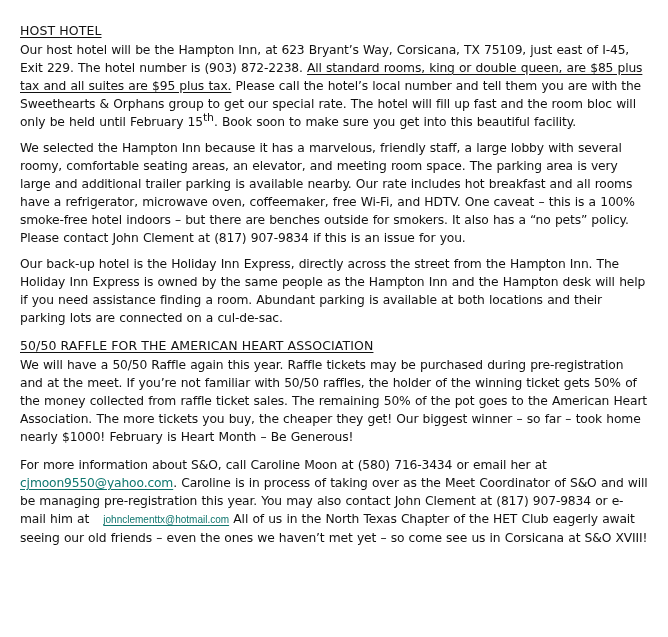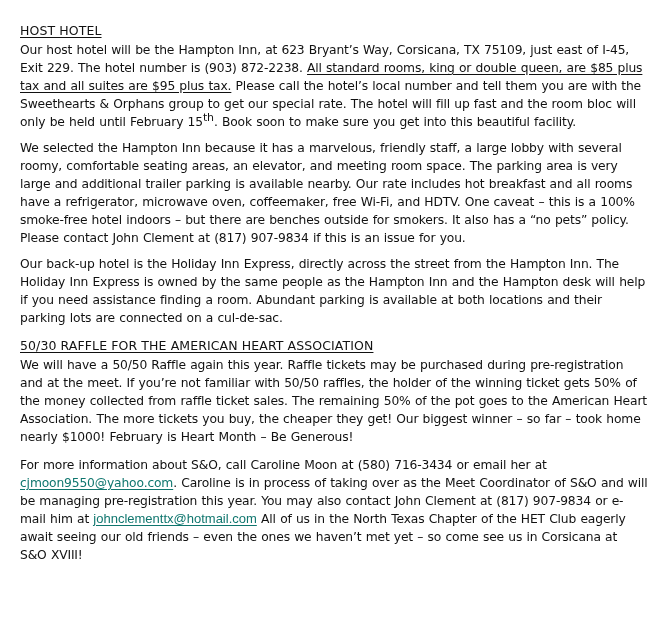--- a/index.html
+++ b/index.html
@@ -32,39 +32,40 @@
     }
     .para .ul { text-decoration: underline; text-underline-offset: 2px; }
     .para sup { font-size: 11px; line-height: 0; }
     a.link {
       color: #0f766e;
       text-decoration: underline;
       text-underline-offset: 2px;
     }
     a.link.alt {
       font-family: "Liberation Sans", sans-serif;
-      font-size: 13px;
+      font-size: 10px;
       letter-spacing: 0;
+      margin-left: 10px;
     }
     .sec2 { margin-top: 10px; }
   </style>
 </head>
 <body>
 
 <div class="page">
 
   <section>
     <h2 class="heading">HOST HOTEL</h2>
     <p class="para"><span>Our host hotel will be the Hampton Inn, at 623 Bryant’s Way, Corsicana, TX 75109, just east of I-45, Exit 229. The hotel number is (903) 872-2238. </span><span class="ul">All standard rooms, king or double queen, are $85 plus tax and all suites are $95 plus tax.</span><span> Please call the hotel’s local number and tell them you are with the Sweethearts &amp; Orphans group to get our special rate. The hotel will fill up fast and the room bloc will only be held until February 15</span><sup>th</sup><span>. Book soon to make sure you get into this beautiful facility.</span></p>
     <p class="para">We selected the Hampton Inn because it has a marvelous, friendly staff, a large lobby with several roomy, comfortable seating areas, an elevator, and meeting room space. The parking area is very large and additional trailer parking is available nearby. Our rate includes hot breakfast and all rooms have a refrigerator, microwave oven, coffeemaker, free Wi-Fi, and HDTV. One caveat – this is a 100% smoke-free hotel indoors – but there are benches outside for smokers. It also has a “no pets” policy. Please contact John Clement at (817) 907-9834 if this is an issue for you.</p>
     <p class="para">Our back-up hotel is the Holiday Inn Express, directly across the street from the Hampton Inn. The Holiday Inn Express is owned by the same people as the Hampton Inn and the Hampton desk will help if you need assistance finding a room. Abundant parking is available at both locations and their parking lots are connected on a cul-de-sac.</p>
   </section>
 
   <section class="sec2">
-    <h2 class="heading">50/30 RAFFLE FOR THE AMERICAN HEART ASSOCIATION</h2>
+    <h2 class="heading">50/50 RAFFLE FOR THE AMERICAN HEART ASSOCIATION</h2>
     <p class="para">We will have a 50/50 Raffle again this year. Raffle tickets may be purchased during pre-registration and at the meet. If you’re not familiar with 50/50 raffles, the holder of the winning ticket gets 50% of the money collected from raffle ticket sales. The remaining 50% of the pot goes to the American Heart Association. The more tickets you buy, the cheaper they get!  Our biggest winner – so far – took home nearly $1000!  February is Heart Month – Be Generous!</p>
   </section>
 
   <section class="sec2">
     <p class="para"><span>For more information about S&amp;O, call Caroline Moon at (580) 716-3434 or email her at </span><a class="link" href="#">cjmoon9550@yahoo.com</a><span>. Caroline is in process of taking over as the Meet Coordinator of S&amp;O and will be managing pre-registration this year. You may also contact John Clement at (817) 907-9834 or e-mail him at </span><a class="link alt" href="#">johnclementtx@hotmail.com</a><span>  All of us in the North Texas Chapter of the HET Club eagerly await seeing our old friends – even the ones we haven’t met yet – so come see us in Corsicana at S&amp;O XVIII!</span></p>
   </section>
 
 </div>
 
 </body></html>

